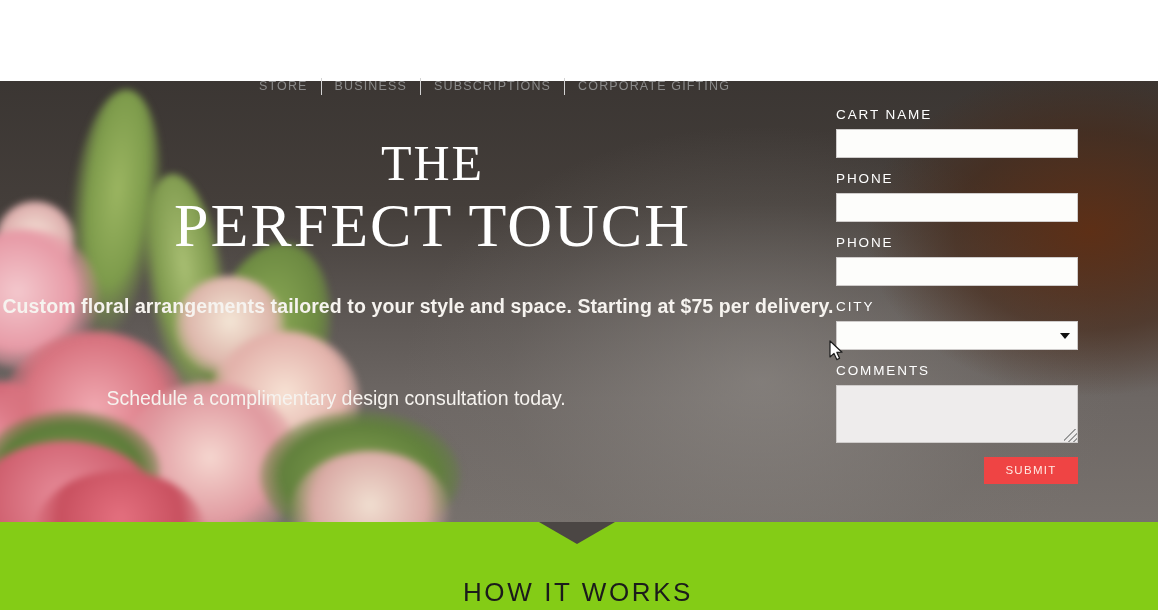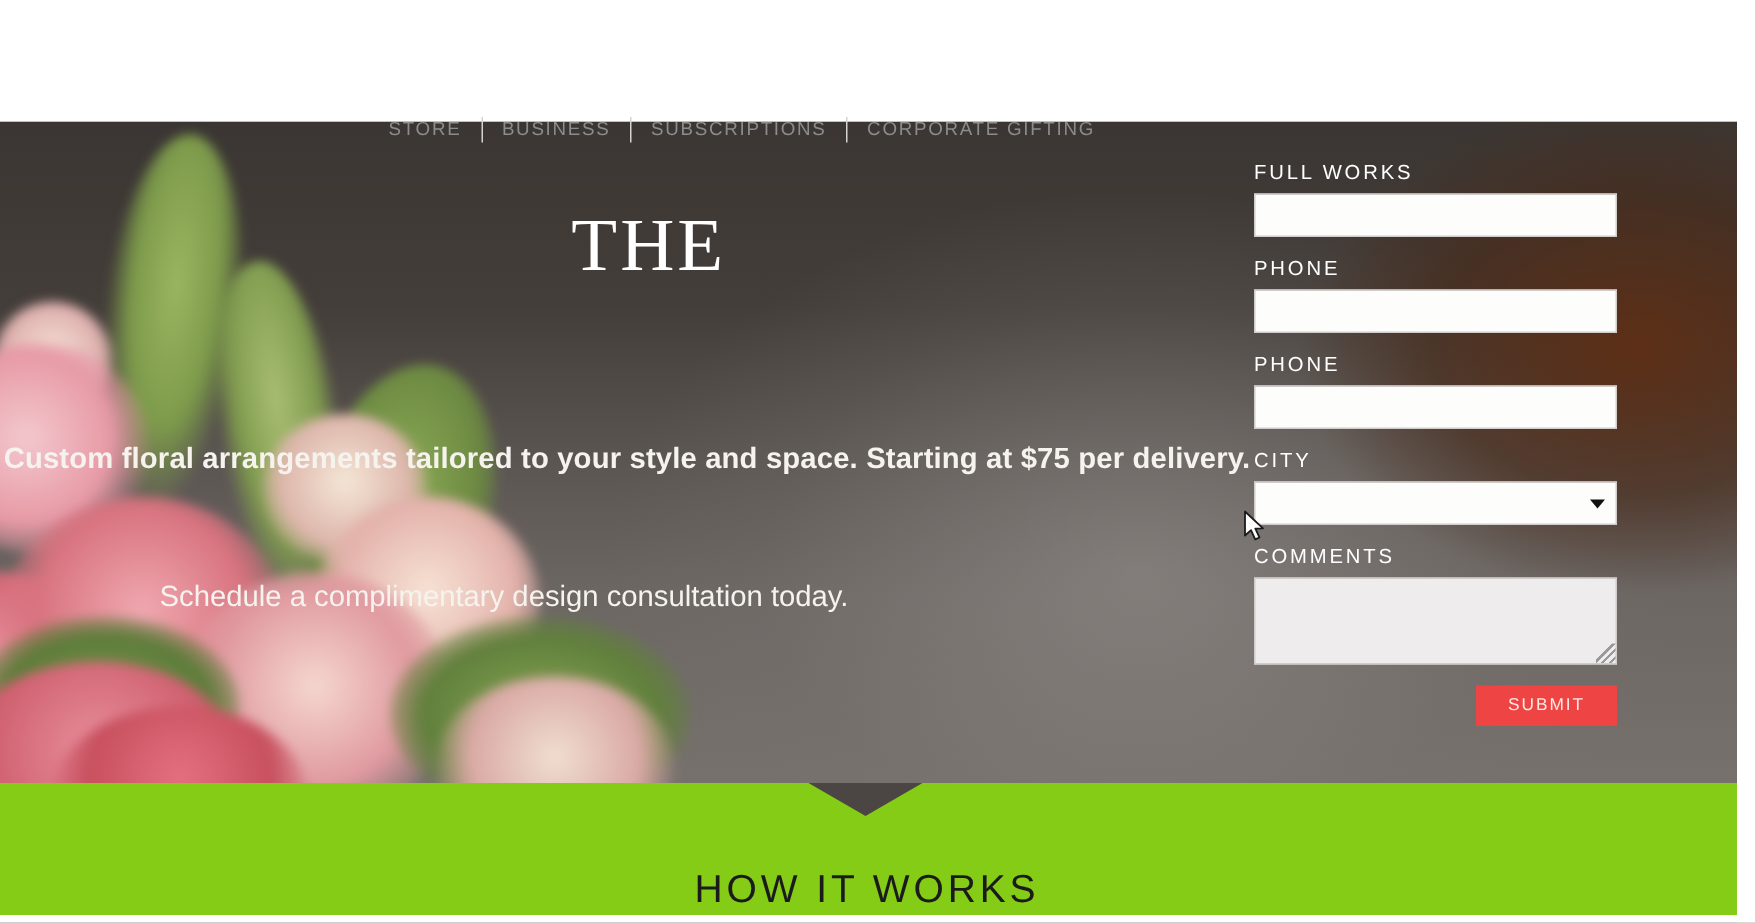--- a/index.html
+++ b/index.html
@@ -391,28 +391,29 @@
       <div class="blob p4"></div>
       <div class="blob g4"></div>
       <div class="blob g5"></div>
       <div class="blob p3"></div>
       <div class="blob p6"></div>
       <div class="blob p7"></div>
     </div>
 
     <div class="hero-title">
       <span class="line1">THE</span>
+      <span class="line2">PERFECT TOUCH</span>
     </div>
 
     <div class="hero-sub">Custom floral arrangements tailored to your style and space. Starting at $75 per delivery.</div>
     <div class="hero-sub2">Schedule a complimentary design consultation today.</div>
 
     <form class="form-panel">
 
-      <div class="field-label">FULL WORKS</div>
+      <div class="field-label">CART NAME</div>
       <input class="field-input" type="text" value="" style="">
 
       <div class="field-label">PHONE</div>
       <input class="field-input" type="text" value="" style="">
 
       <div class="field-label">PHONE</div>
       <input class="field-input" type="text" value="" style="">
 
       <div class="field-label">CITY</div>
       <div class="field-select">

